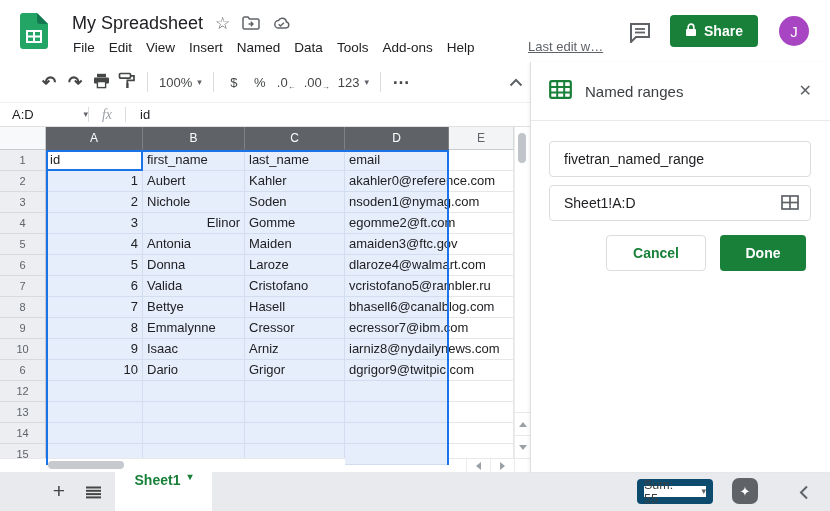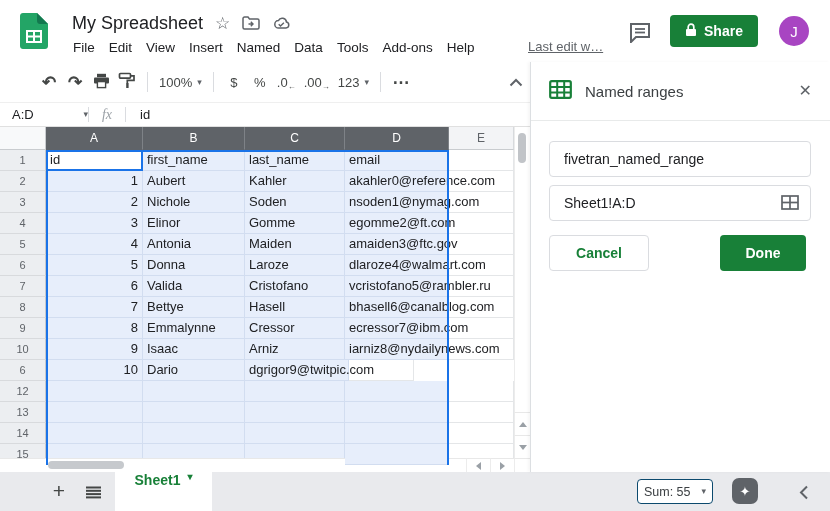--- a/index.html
+++ b/index.html
@@ -90,35 +90,35 @@
     border-left:1px solid #dcdfe2; box-shadow:-2px 0 3px rgba(0,0,0,.04); z-index:10; }
   #panel-header { height:59px; display:flex; align-items:center; padding:0 18px; border-bottom:1px solid #e8eaea; }
   #panel-title { margin-left:13px; font-size:15px; color:#3c4043; }
   #panel-close { margin-left:auto; font-size:16px; color:#5f6368; line-height:1; }
   #panel-body { padding:20px 18px 0 18px; }
   .panel-input { width:262px; height:36px; border:1px solid #dadce0; border-radius:4px; padding:0 14px;
     font-size:14px; color:#202124; font-family:"Liberation Sans", sans-serif; background:#fff; outline:none; }
   #range-wrap { position:relative; margin-top:8px; width:262px; }
   #range-wrap .panel-input { padding-right:40px; width:262px; }
   #range-grid-icon { position:absolute; right:12px; top:10px; }
-  #panel-buttons { margin-top:14px; display:flex; justify-content:space-between; gap:14px; padding-right:6px; }
+  #panel-buttons { margin-top:14px; display:flex; justify-content:flex-end; gap:14px; padding-right:6px; }
   #cancel-btn { width:100px; height:36px; background:#fff; border:1px solid #dadce0; border-radius:4px;
     color:#188038; font-size:14px; font-weight:700; display:flex; align-items:center; justify-content:center; }
   #done-btn { width:86px; height:36px; background:#188038; border:none; border-radius:4px;
     color:#fff; font-size:14px; font-weight:700; display:flex; align-items:center; justify-content:center; }
 
   
   #bottombar { position:absolute; left:0; top:472px; width:830px; height:39px; background:#e9eaed; }
   #add-sheet-btn { position:absolute; left:46px; top:6px; width:26px; height:26px; display:flex; align-items:center; justify-content:center;
     font-size:21px; color:#444746; font-weight:400; }
   #all-sheets-btn { position:absolute; left:80px; top:7px; width:26px; height:26px; display:flex; align-items:center; justify-content:center; }
   #sheet-tab { position:absolute; left:115px; top:0; width:97px; height:39px; background:#fff;
     display:flex; align-items:flex-start; justify-content:center; gap:7px; font-size:14px; font-weight:700; color:#188038; }
   #sheet-tab .caret { color:#188038; margin:0; font-size:10px; }
-  #sum-chip { position:absolute; left:637px; top:7px; width:76px; height:25px; background:#fff; border:1px solid #0c4a6e;
+  #sum-chip { position:absolute; left:637px; top:7px; width:76px; height:25px; background:#fff; border:7px solid #0c4a6e;
     border-radius:4px; display:flex; align-items:center; justify-content:center; gap:6px; font-size:12.5px; color:#3c4043; }
   #explore-btn { position:absolute; left:732px; top:6px; width:26px; height:26px; background:#5f6368; border-radius:7px;
     display:flex; align-items:center; justify-content:center; color:#fff; font-size:13px; }
   #panel-collapse { position:absolute; left:794px; top:10px; width:20px; height:20px; display:flex; align-items:center; justify-content:center; }
 </style>
 </head>
 <body>
 
 <div id="topbar">
   <div id="logo">
@@ -287,21 +287,21 @@
       </div>
       <div class="grid-row">
         <div class="cell sel num" style="width: 97px;">2</div>
         <div class="cell sel" style="width: 102px;">Nichole</div>
         <div class="cell sel" style="width: 100px;">Soden</div>
         <div class="cell sel cd" style="width: 104px;">nsoden1@nymag.com</div>
         <div class="cell" style="width: 65px;"></div>
       </div>
       <div class="grid-row">
         <div class="cell sel num" style="width: 97px;">3</div>
-        <div class="cell sel" style="width: 102px;">Elinor</div>
+        <div class="cell sel" style="width: 102px; text-align: right;">Elinor</div>
         <div class="cell sel" style="width: 100px;">Gomme</div>
         <div class="cell sel cd" style="width: 104px;">egomme2@ft.com</div>
         <div class="cell" style="width: 65px;"></div>
       </div>
       <div class="grid-row">
         <div class="cell sel num" style="width: 97px;">4</div>
         <div class="cell sel" style="width: 102px;">Antonia</div>
         <div class="cell sel" style="width: 100px;">Maiden</div>
         <div class="cell sel cd" style="width: 104px;">amaiden3@ftc.gov</div>
         <div class="cell" style="width: 65px;"></div>
@@ -337,20 +337,21 @@
       <div class="grid-row">
         <div class="cell sel num" style="width: 97px;">9</div>
         <div class="cell sel" style="width: 102px;">Isaac</div>
         <div class="cell sel" style="width: 100px;">Arniz</div>
         <div class="cell sel cd" style="width: 104px;">iarniz8@nydailynews.com</div>
         <div class="cell" style="width: 65px;"></div>
       </div>
       <div class="grid-row">
         <div class="cell sel num" style="width: 97px;">10</div>
         <div class="cell sel" style="width: 102px;">Dario</div>
+        <div class="cell sel" style="width: 100px;">Grigor</div>
         <div class="cell sel cd" style="width: 104px;">dgrigor9@twitpic.com</div>
         <div class="cell" style="width: 65px;"></div>
       </div>
       <div class="grid-row">
         <div class="cell sel" style="width: 97px;"></div>
         <div class="cell sel" style="width: 102px;"></div>
         <div class="cell sel" style="width: 100px;"></div>
         <div class="cell sel cd" style="width: 104px;"></div>
         <div class="cell" style="width: 65px;"></div>
       </div>

